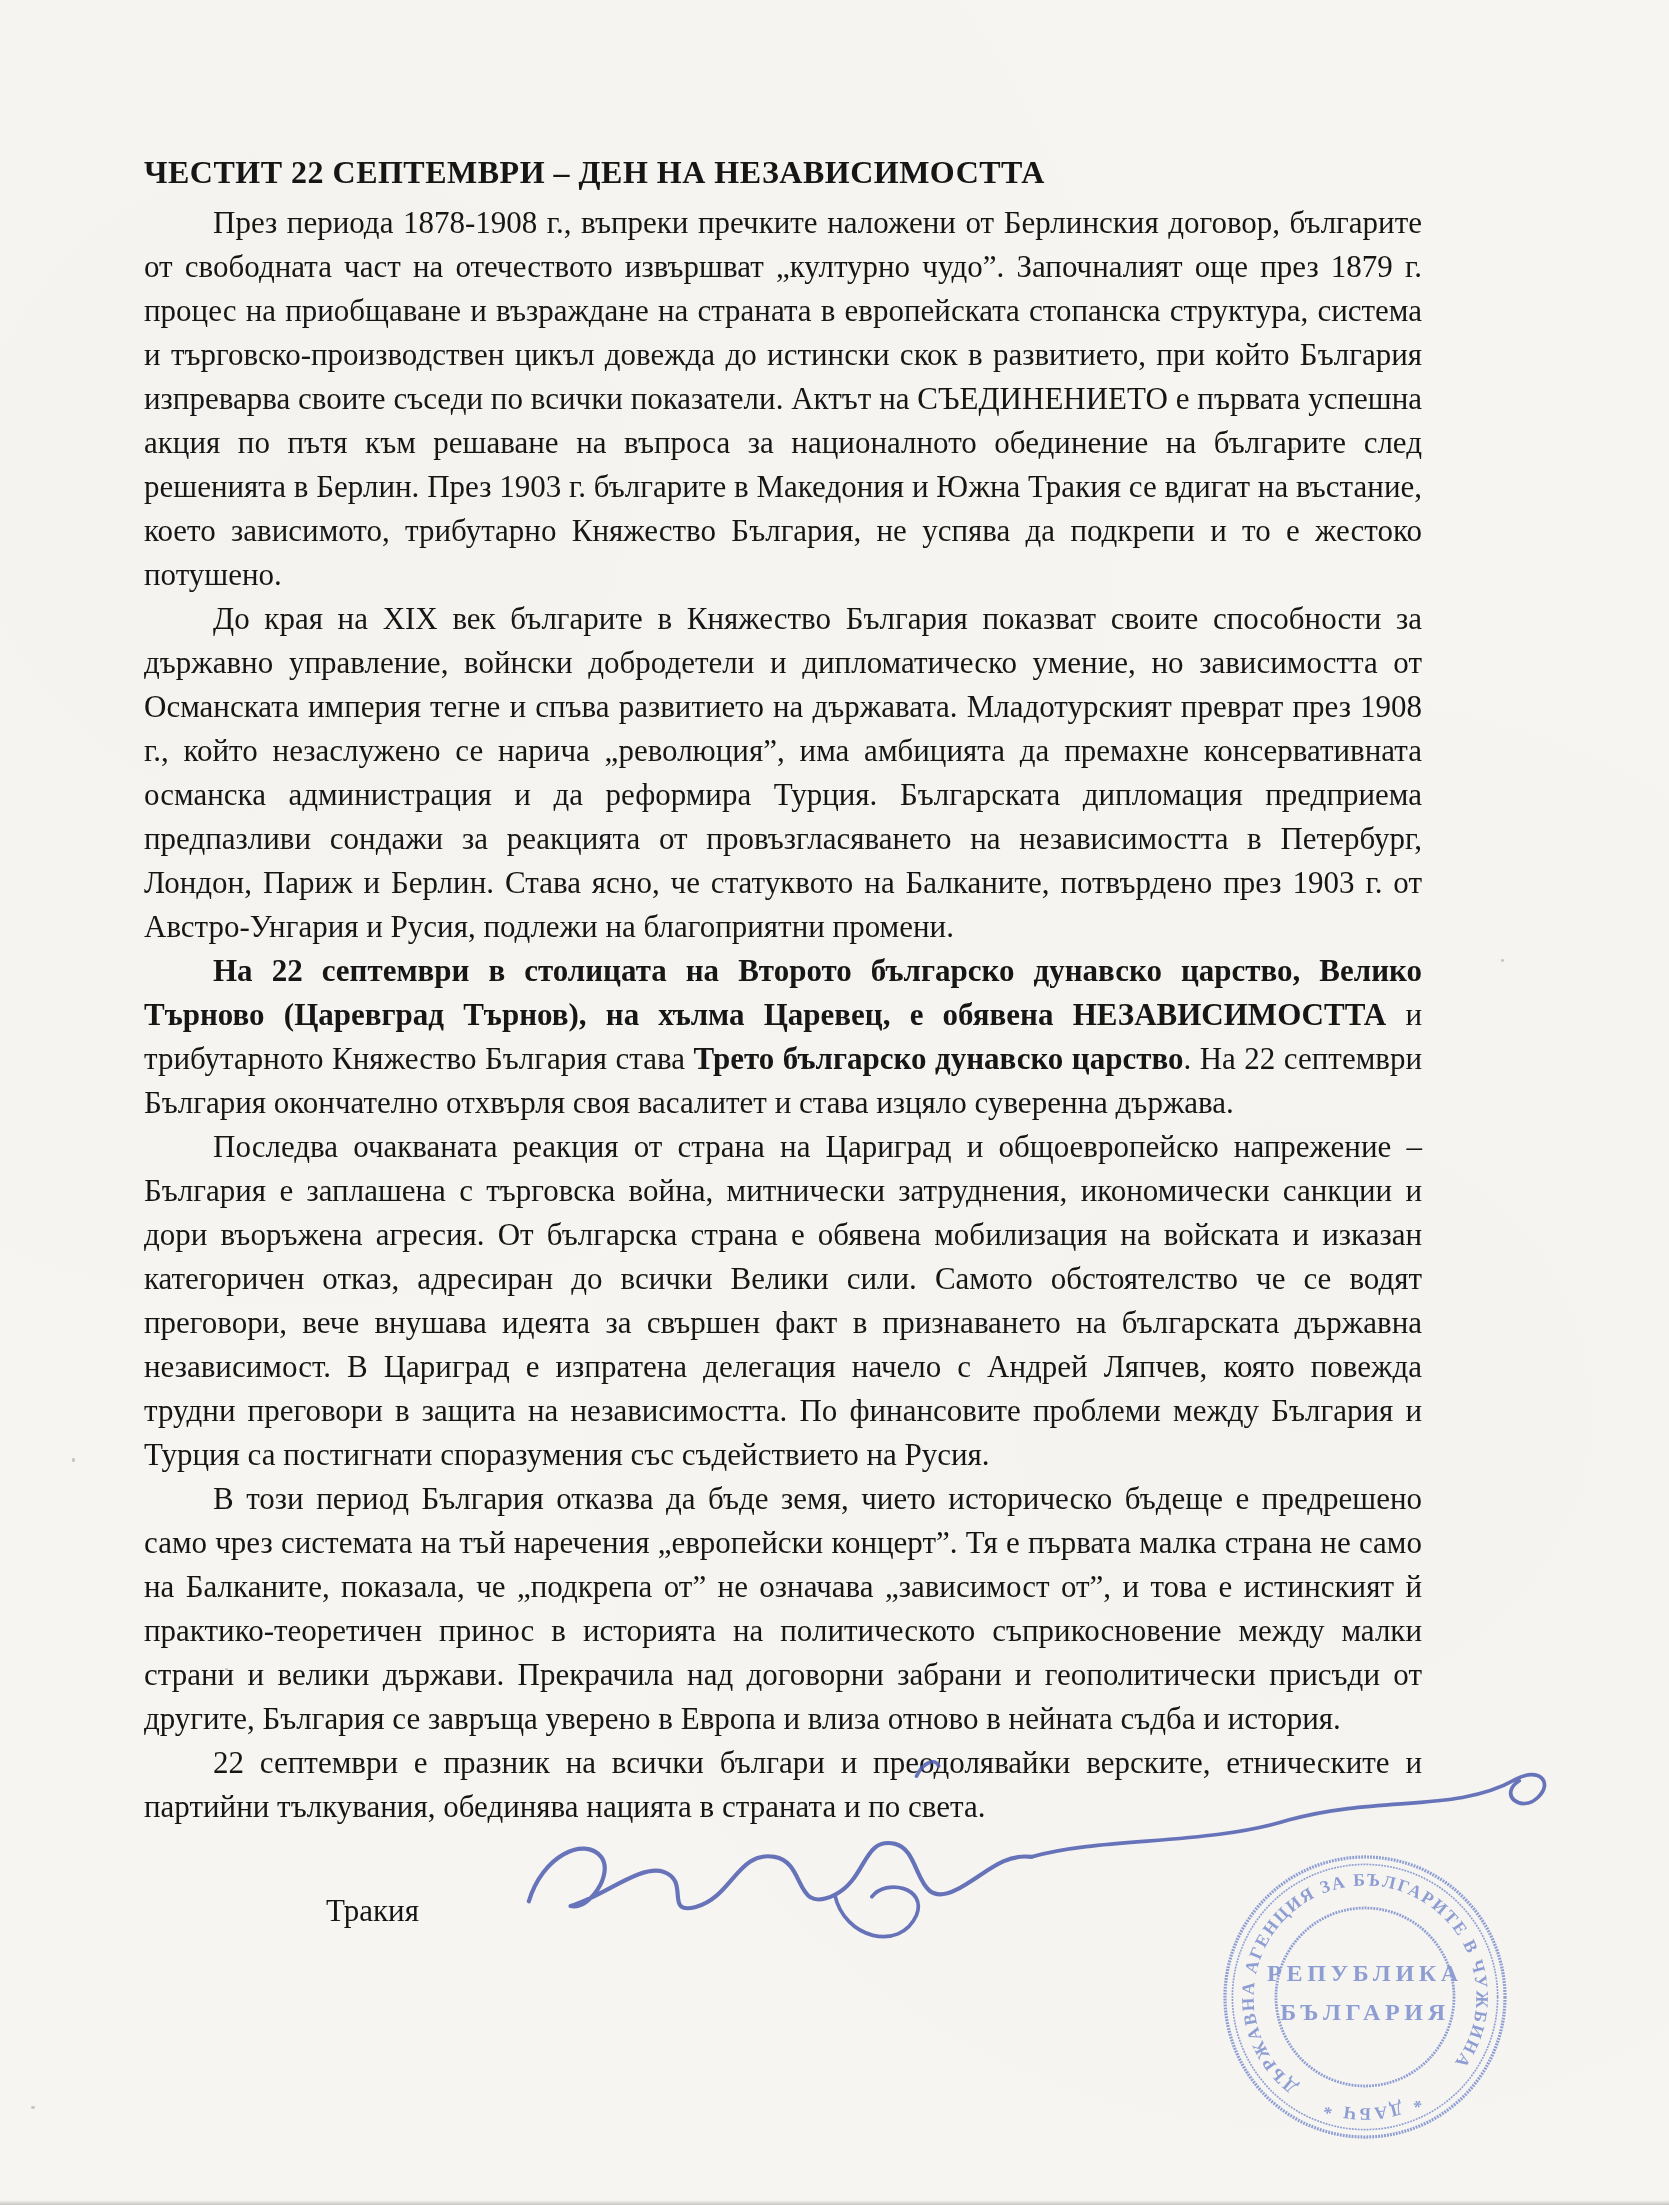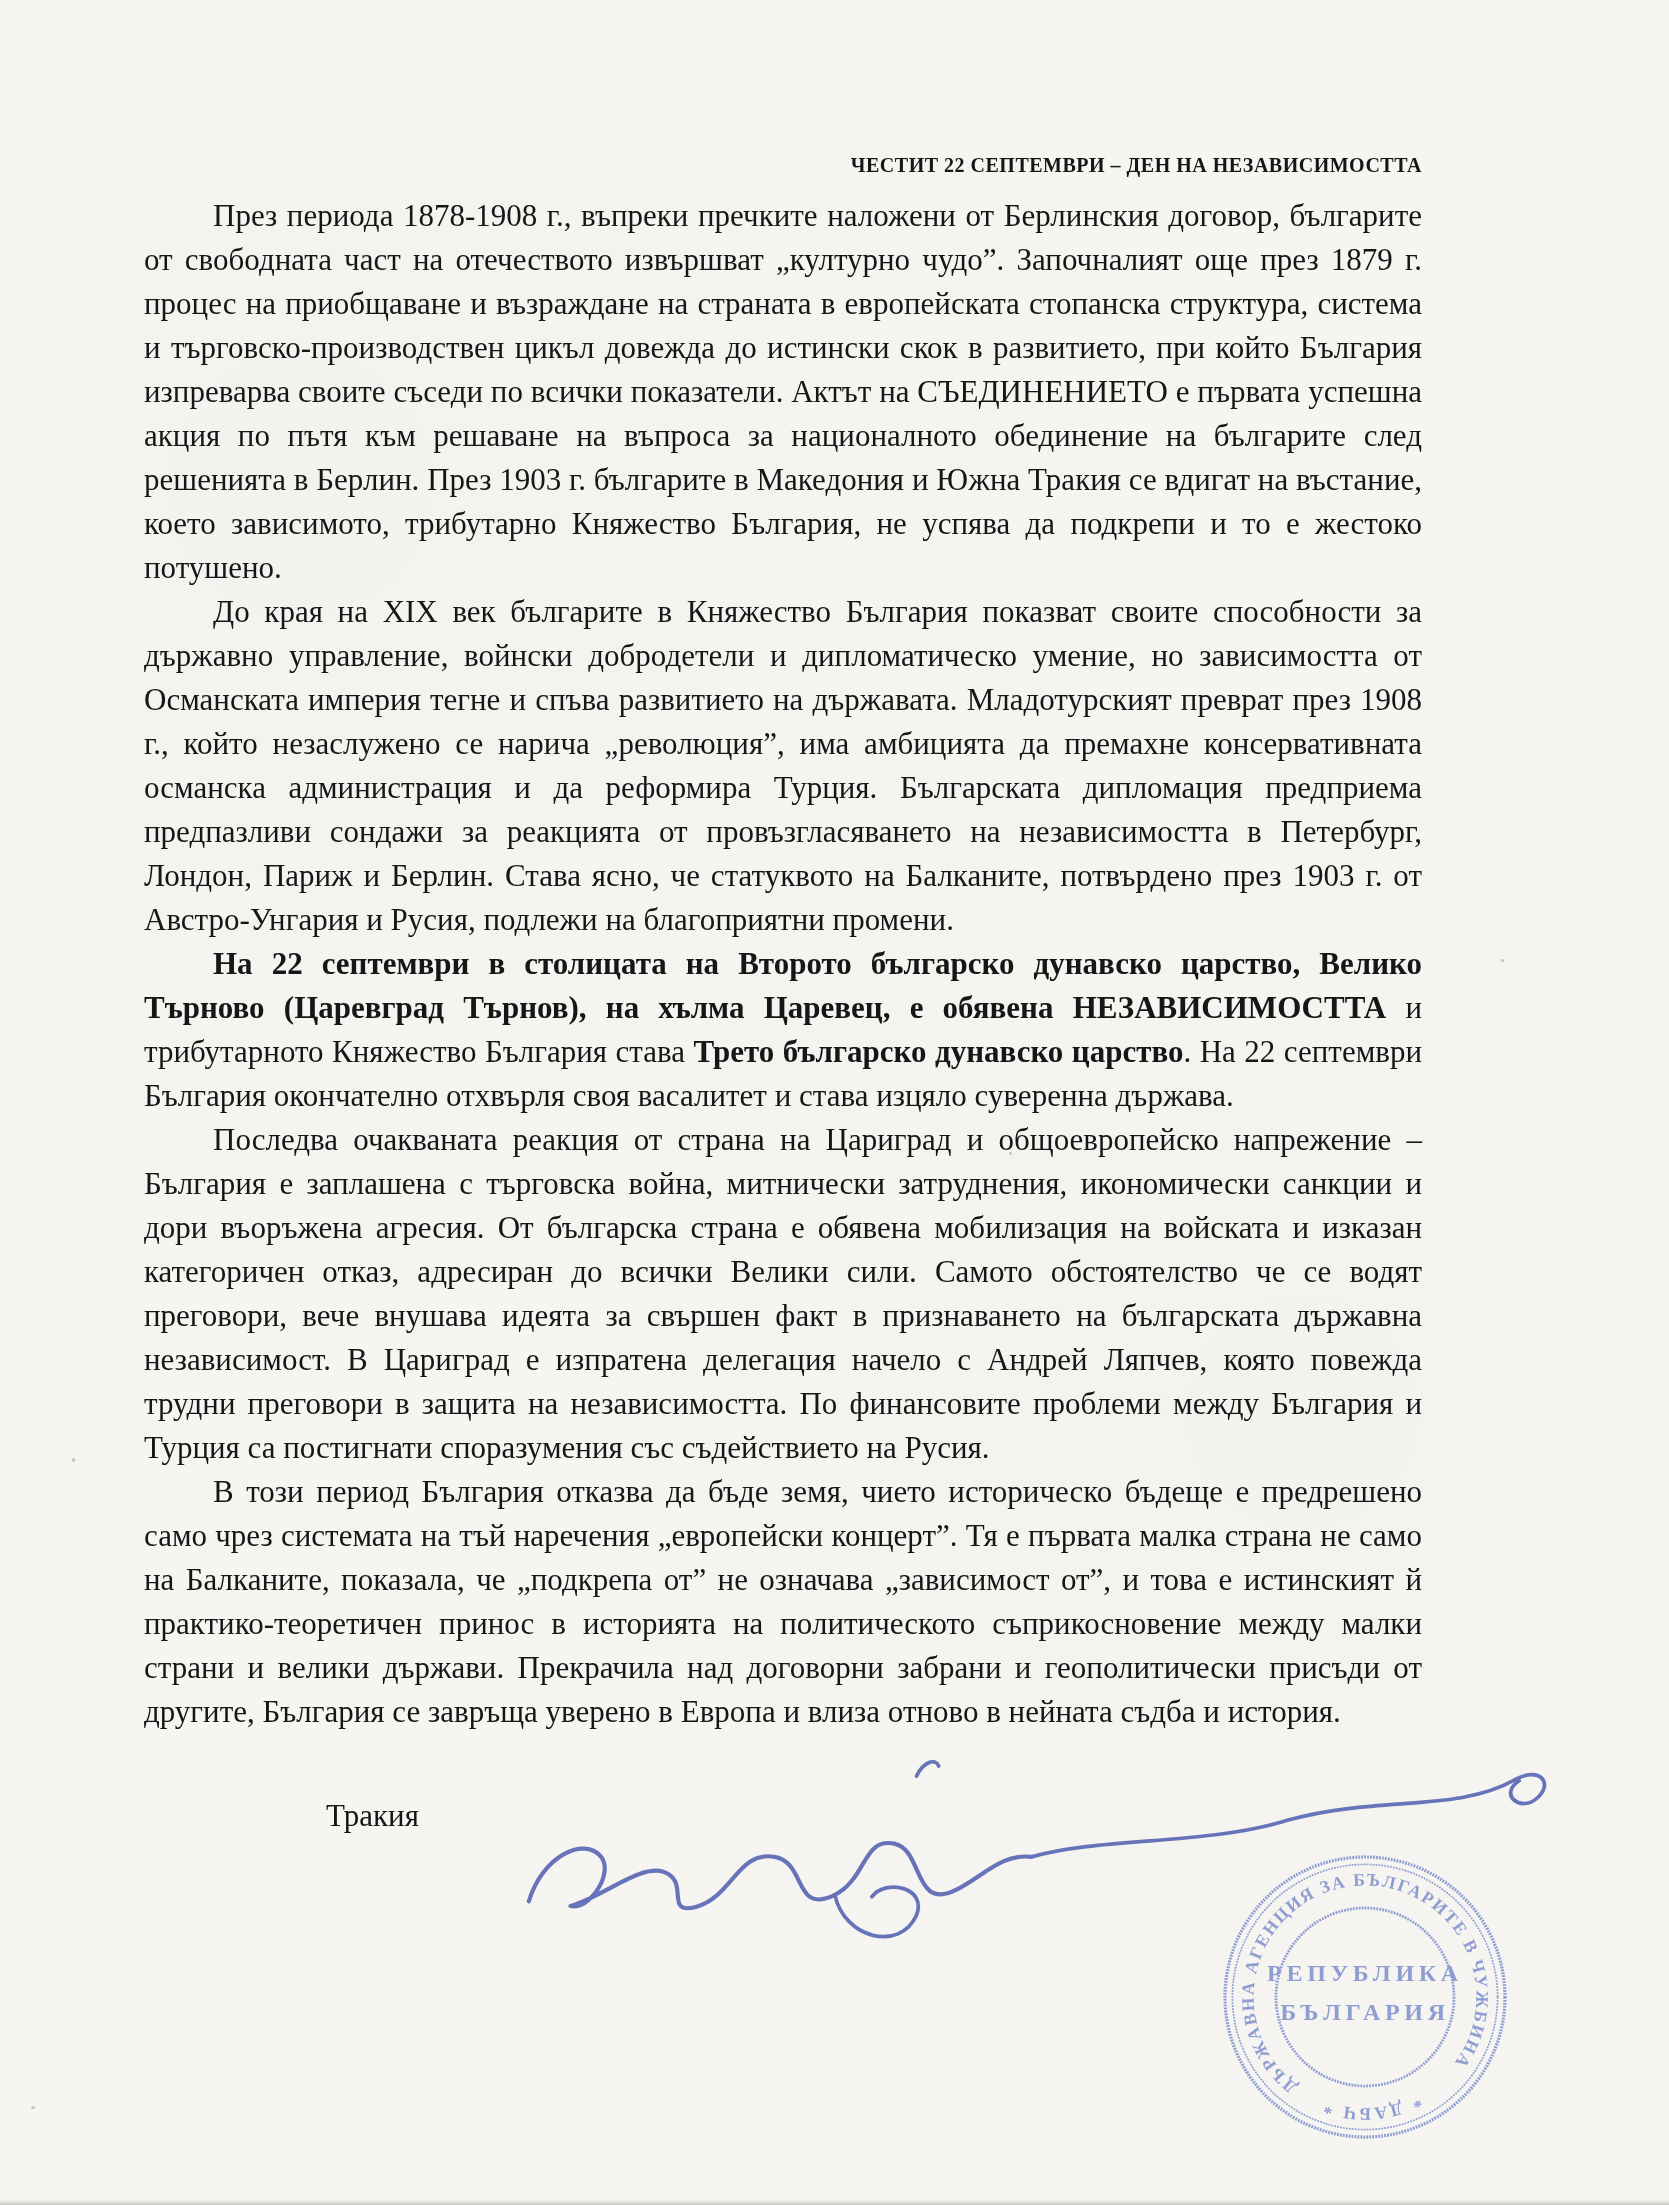--- a/index.html
+++ b/index.html
@@ -15,25 +15,25 @@
     font-family:"Liberation Serif","DejaVu Serif",serif;
     color:#161616;
     overflow:hidden;
   }
   .body-text {
     position:absolute;
     left:144px; top:154px;
     width:1278px;
   }
   .doc-title {
-    font-size:20px;
+    font-size:32px;
     font-weight:bold;
-    text-align:right;
+    text-align:left;
     letter-spacing:0.5px;
-    margin-bottom:17px;
+    margin-bottom:10px;
   }
   .para {
     font-size:31px;
     line-height:44px;
     text-align:justify;
     text-indent:69px;
   }
   .para b { font-weight:bold; }
   .date-block {
     margin-top:58px;
@@ -82,20 +82,21 @@
 <div class="page">
 
   <div class="body-text">
     <h1 class="doc-title"><span>ЧЕСТИТ 22 СЕПТЕМВРИ – ДЕН НА НЕЗАВИСИМОСТТА</span></h1>
 
     <p class="para">През периода 1878-1908 г., въпреки пречките наложени от Берлинския договор, българите от свободната част на отечеството извършват „културно чудо”. Започналият още през 1879 г. процес на приобщаване и възраждане на страната в европейската стопанска структура, система и търговско-производствен цикъл довежда до истински скок в развитието, при който България изпреварва своите съседи по всички показатели. Актът на СЪЕДИНЕНИЕТО е първата успешна акция по пътя към решаване на въпроса за националното обединение на българите след решенията в Берлин. През 1903 г. българите в Македония и Южна Тракия се вдигат на въстание, което зависимото, трибутарно Княжество България, не успява да подкрепи и то е жестоко потушено.</p>
     <p class="para">До края на XIX век българите в Княжество България показват своите способности за държавно управление, войнски добродетели и дипломатическо умение, но зависимостта от Османската империя тегне и спъва развитието на държавата. Младотурският преврат през 1908 г., който незаслужено се нарича „революция”, има амбицията да премахне консервативната османска администрация и да реформира Турция. Българската дипломация предприема предпазливи сондажи за реакцията от провъзгласяването на независимостта в Петербург, Лондон, Париж и Берлин. Става ясно, че статуквото на Балканите, потвърдено през 1903 г. от Австро-Унгария и Русия, подлежи на благоприятни промени.</p>
     <p class="para"><b>На 22 септември в столицата на Второто българско дунавско царство, Велико Търново (Царевград Търнов), на хълма Царевец, е обявена НЕЗАВИСИМОСТТА</b><span> и трибутарното Княжество България става </span><b>Трето българско дунавско царство</b><span>. На 22 септември България окончателно отхвърля своя васалитет и става изцяло суверенна държава.</span></p>
     <p class="para">Последва очакваната реакция от страна на Цариград и общоевропейско напрежение – България е заплашена с търговска война, митнически затруднения, икономически санкции и дори въоръжена агресия. От българска страна е обявена мобилизация на войската и изказан категоричен отказ, адресиран до всички Велики сили. Самото обстоятелство че се водят преговори, вече внушава идеята за свършен факт в признаването на българската държавна независимост. В Цариград е изпратена делегация начело с Андрей Ляпчев, която повежда трудни преговори в защита на независимостта. По финансовите проблеми между България и Турция са постигнати споразумения със съдействието на Русия.</p>
     <p class="para">В този период България отказва да бъде земя, чието историческо бъдеще е предрешено само чрез системата на тъй наречения „европейски концерт”. Тя е първата малка страна не само на Балканите, показала, че „подкрепа от” не означава „зависимост от”, и това е истинският й практико-теоретичен принос в историята на политическото съприкосновение между малки страни и велики държави. Прекрачила над договорни забрани и геополитически присъди от другите, България се завръща уверено в Европа и влиза отново в нейната съдба и история.</p>
+    <p class="para">22 септември е празник на всички българи и преодолявайки верските, етническите и партийни тълкувания, обединява нацията в страната и по света.</p>
 
     <div class="date-block">
       <div class="city">Тракия</div>
     </div>
   </div>
 
 
   <div class="stamp-wrap">
     <svg width="306" height="306" viewBox="0 0 330 330">
       <defs>

